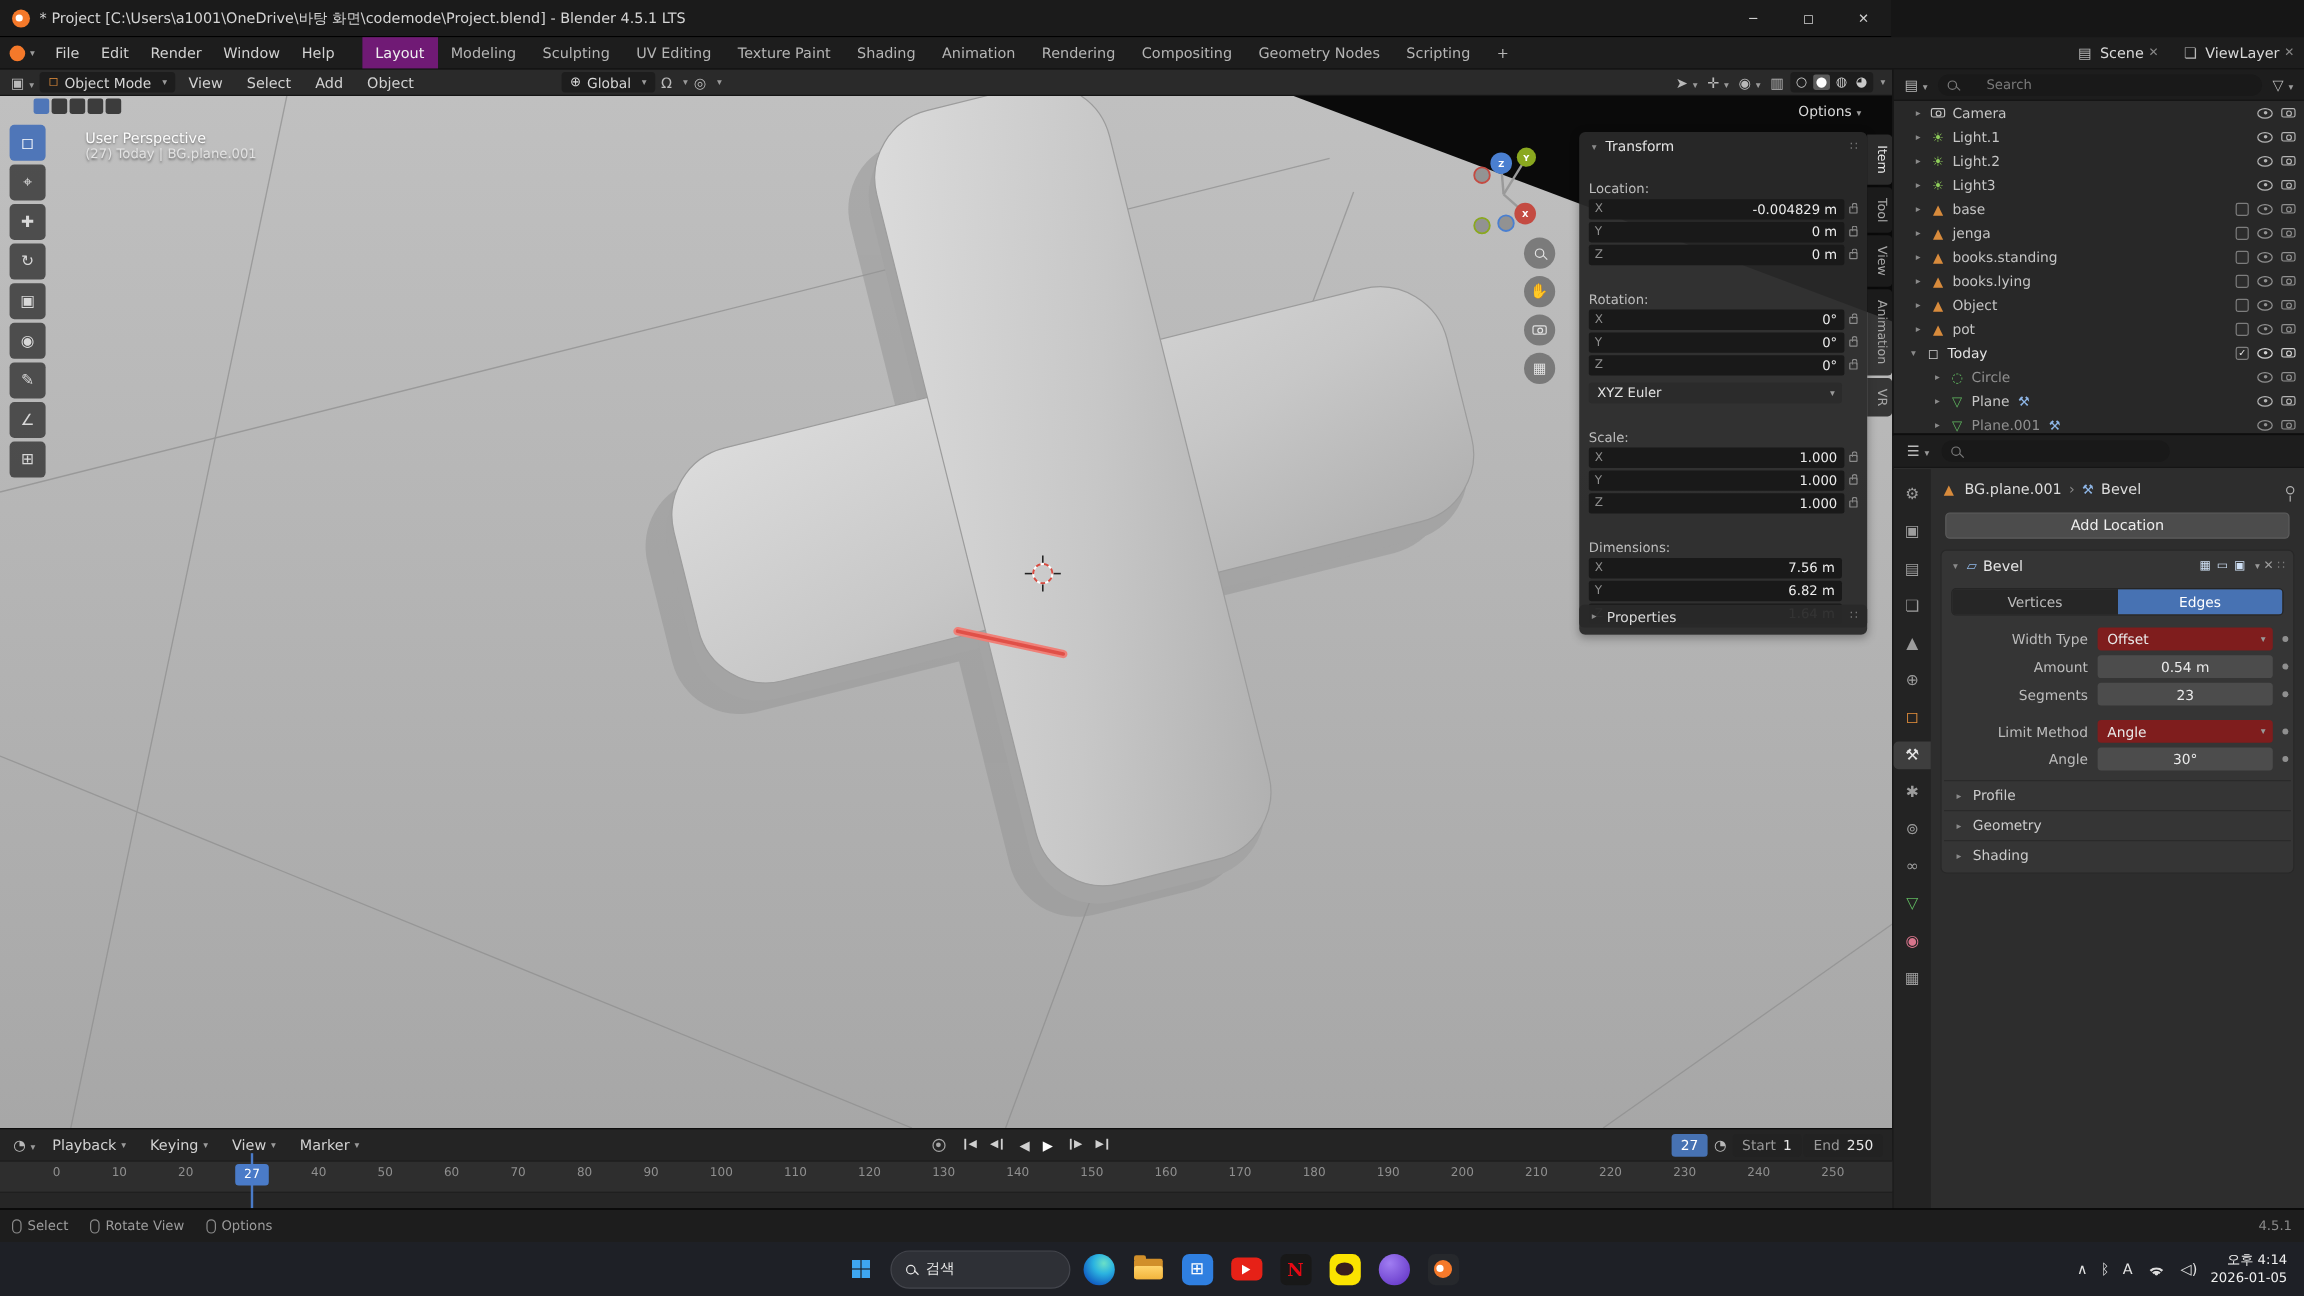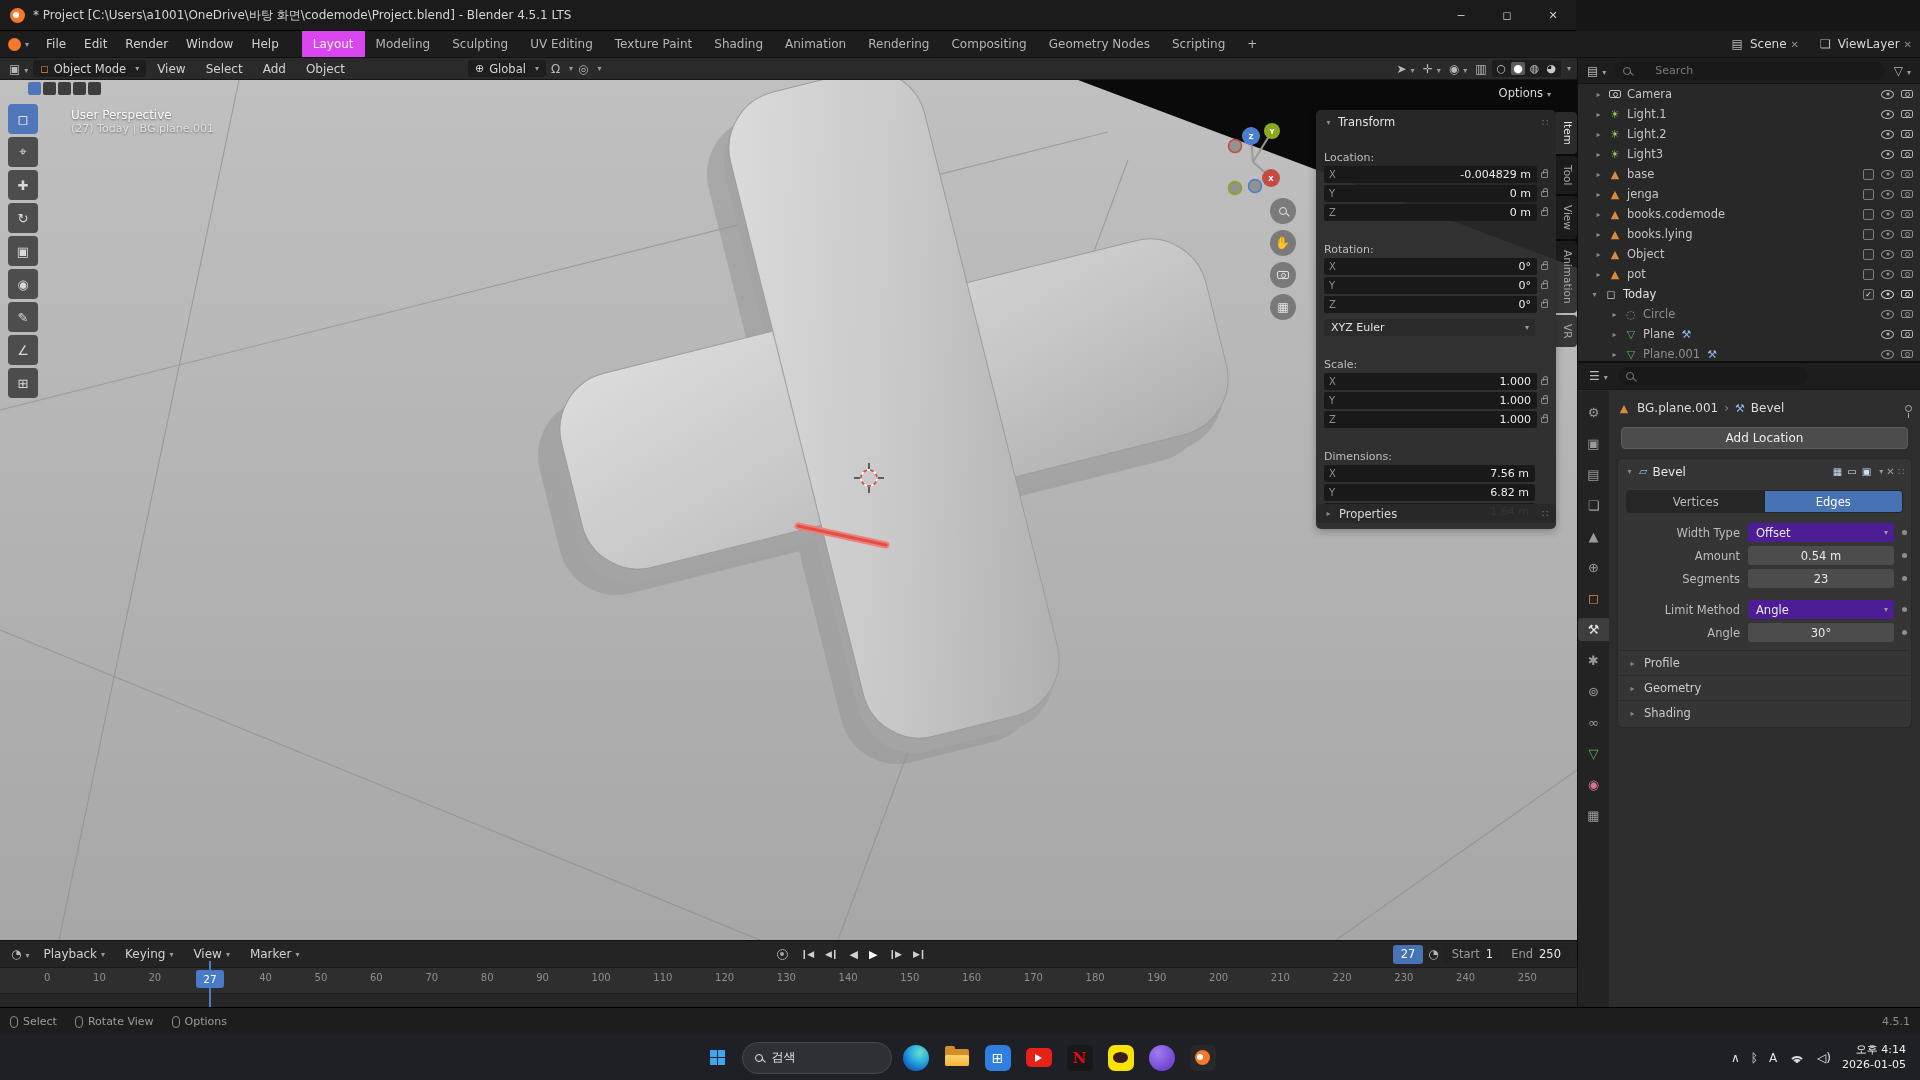--- a/index.html
+++ b/index.html
@@ -10,21 +10,21 @@
 .dd{font-size:8px;color:#9a9a9a;margin-left:4px}
 .mi{padding:0 9px;height:100%;display:flex;align-items:center;font-size:12px;color:#d2d2d2}
 
 #titlebar{position:absolute;left:0;top:0;width:1576px;height:31px;background:#1b1b1b;display:flex;align-items:center;border-bottom:1px solid #000}
 .blogo{width:15px;height:15px;border-radius:50%;background:#f5792a;position:relative;margin:0 8px 0 10px}
 .blogo::after{content:"";position:absolute;left:3px;top:4px;width:6px;height:6px;border-radius:50%;background:#fff}
 .winbtn{width:46px;height:100%;display:flex;align-items:center;justify-content:center;color:#cfcfcf;font-size:11px}
 
 #topbar{position:absolute;left:0;top:31px;width:1920px;height:27px;background:#1d1d1d;display:flex;align-items:stretch;border-bottom:1px solid #101010}
 .wtab{padding:0 11px;display:flex;align-items:center;font-size:12px;color:#b5b5b5}
-.wtab.act{background:#d946ef;color:#efefef}
+.wtab.act{background:#701a75;color:#efefef}
 
 #toolhead{position:absolute;left:0;top:58px;width:1577px;height:22px;background:#2a2a2a;border-bottom:1px solid #151515;display:flex;align-items:center;padding:0 6px;gap:2px;font-size:11.5px}
 .thfld{background:#1d1d1d;border-radius:3px;height:17px;display:flex;align-items:center;padding:0 7px;gap:5px;color:#d6d6d6}
 .hic{color:#b9b9b9;font-size:12px;padding:0 3px}
 .shade-pill{background:#1d1d1d;border-radius:3px;height:17px;display:flex;align-items:center;padding:0 3px;gap:3px;font-size:11px}
 .shade-pill span{padding:0 2px;border-radius:2px}
 .shade-pill .act{background:#5a5a5a;color:#fff}
 
 #viewport{position:absolute;left:0;top:80px;width:1577px;height:860px;overflow:hidden}
 .tbtn{width:30px;height:30px;border-radius:4px;background:rgba(58,58,58,.85);display:flex;align-items:center;justify-content:center;color:#d8d8d8;font-size:13px;margin-bottom:3px}
@@ -76,21 +76,21 @@
 .addmod{height:22px;margin:7px 4px 9px 4px;background:#4c4c4c;border:1px solid #5c5c5c;border-radius:4px;display:flex;align-items:center;justify-content:center;font-size:12px;color:#ededed}
 .mod{background:#353535;border-radius:5px;border:1px solid #282828;padding-bottom:2px}
 .mod-head{height:25px;display:flex;align-items:center;gap:5px;padding:0 7px;font-size:12px;color:#e4e4e4}
 .mtg{font-size:10px;color:#cfe0f5;padding:0 1px}
 .seg{display:flex;margin:6px 8px 8px 8px;border-radius:4px;overflow:hidden;border:1px solid #252525}
 .seg>div{flex:1;height:21px;display:flex;align-items:center;justify-content:center;font-size:11.5px;background:#262626;color:#bcbcbc}
 .seg>.act{background:#4772b3;color:#fff}
 .frow{display:flex;align-items:center;height:23px;gap:8px;padding-right:4px}
 .flab{width:122px;text-align:right;color:#bcbcbc;font-size:11.5px;flex:none}
 .fctl{flex:1;height:19px;border-radius:3px;display:flex;align-items:center;font-size:11.5px;color:#e9e9e9}
-.ctl-dd{background:#4c1d95;padding-left:8px}
+.ctl-dd{background:#7f1d1d;padding-left:8px}
 .ctl-dd .dd{margin-left:auto;margin-right:6px}
 .ctl-num{background:#4c4c4c;justify-content:center}
 .dot{width:5px;height:5px;border-radius:50%;background:#8f8f8f;flex:none}
 .sect{height:25px;display:flex;align-items:center;gap:7px;border-top:1px solid #2a2a2a;color:#cbcbcb;font-size:11.5px;padding-left:8px;margin:0 2px}
 
 #timeline{position:absolute;left:0;top:940px;width:1577px;height:67px;background:#242424;border-top:1px solid #0e0e0e}
 .tl-head{height:26px;display:flex;align-items:center;padding:0 8px;gap:2px;font-size:11.5px}
 .trbtn{padding:0 5px;color:#d0d0d0;font-size:9px;letter-spacing:-1px}
 .autokey{width:11px;height:11px;border:1.5px solid #a5a5a5;border-radius:50%;position:relative;display:inline-block;margin:0 6px}
 .autokey::after{content:"";position:absolute;left:50%;top:50%;width:4px;height:4px;background:#a5a5a5;border-radius:50%;transform:translate(-50%,-50%)}
@@ -522,21 +522,21 @@
         <span>jenga</span>
         <span class="olx">
           <span class="chk"></span>
           <span class="ico-eye dim"></span>
           <span class="ico-cam dim"></span>
         </span>
       </div>
     <div class="olr" style="padding-left:16px">
         <span class="tri">▸</span>
         <span class="oli" style="color:#d88b3c">▲</span>
-        <span>books.codemode</span>
+        <span>books.standing</span>
         <span class="olx">
           <span class="chk"></span>
           <span class="ico-eye dim"></span>
           <span class="ico-cam dim"></span>
         </span>
       </div>
     <div class="olr" style="padding-left:16px">
         <span class="tri">▸</span>
         <span class="oli" style="color:#d88b3c">▲</span>
         <span>books.lying</span>

